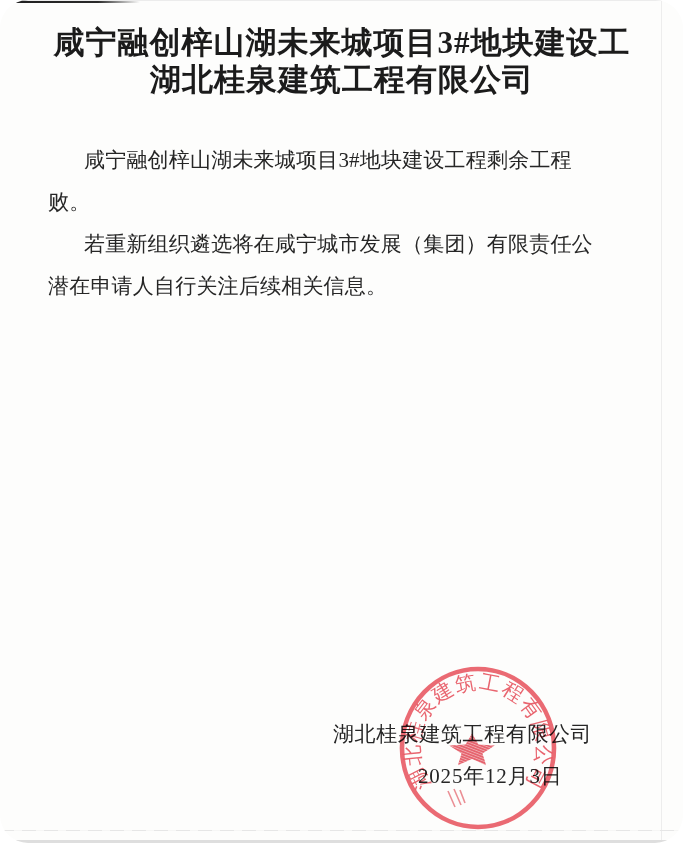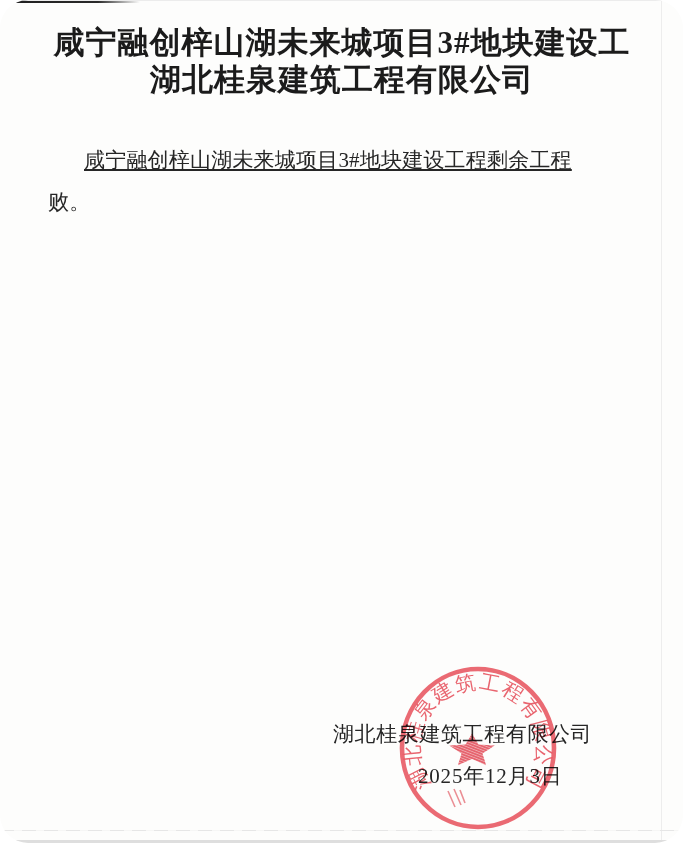--- a/index.html
+++ b/index.html
@@ -48,21 +48,21 @@
   
   .body-block {
     position: absolute;
     left: 48px; top: 139px; width: 600px;
     font-size: 21px;
     line-height: 42px;
     color: #262626;
     letter-spacing: 0.2px;
   }
   .body-line { white-space: nowrap; }
-  .body-line.indent { text-indent: 36px; text-decoration: underline; }
+  .body-line.indent { text-indent: 36px; }
   
   .sig-company {
     position: absolute; left: 333px; top: 720px;
     font-size: 21px; letter-spacing: 0.6px; color: #262626;
     white-space: nowrap; z-index: 2;
   }
   .sig-date {
     position: absolute; left: 418px; top: 762px;
     font-size: 21px; letter-spacing: 0.8px; color: #262626;
     white-space: nowrap; z-index: 2;
@@ -89,20 +89,22 @@
   <div class="artifact-bottom-edge"></div>
 
   <div class="title">
     <div>咸宁融创梓山湖未来城项目3#地块建设工</div>
     <div>湖北桂泉建筑工程有限公司</div>
   </div>
 
   <div class="body-block">
     <div class="body-line indent">咸宁融创梓山湖未来城项目3#地块建设工程剩余工程</div>
     <div class="body-line">败。</div>
+    <div class="body-line indent">若重新组织遴选将在咸宁城市发展（集团）有限责任公</div>
+    <div class="body-line">潜在申请人自行关注后续相关信息。</div>
   </div>
 
   <div class="sig-company">湖北桂泉建筑工程有限公司</div>
   <div class="sig-date">2025年12月3日</div>
 
   <svg class="seal" viewBox="0 0 182 182" xmlns="http://www.w3.org/2000/svg">
     <defs>
       <pattern id="starHatch" patternUnits="userSpaceOnUse" width="3.2" height="3.2" patternTransform="rotate(118)">
         <rect width="3.2" height="3.2" fill="#e44e5b"></rect>
         <line x1="0" y1="0" x2="0" y2="3.2" stroke="#fbe9ea" stroke-width="1.1"></line>

